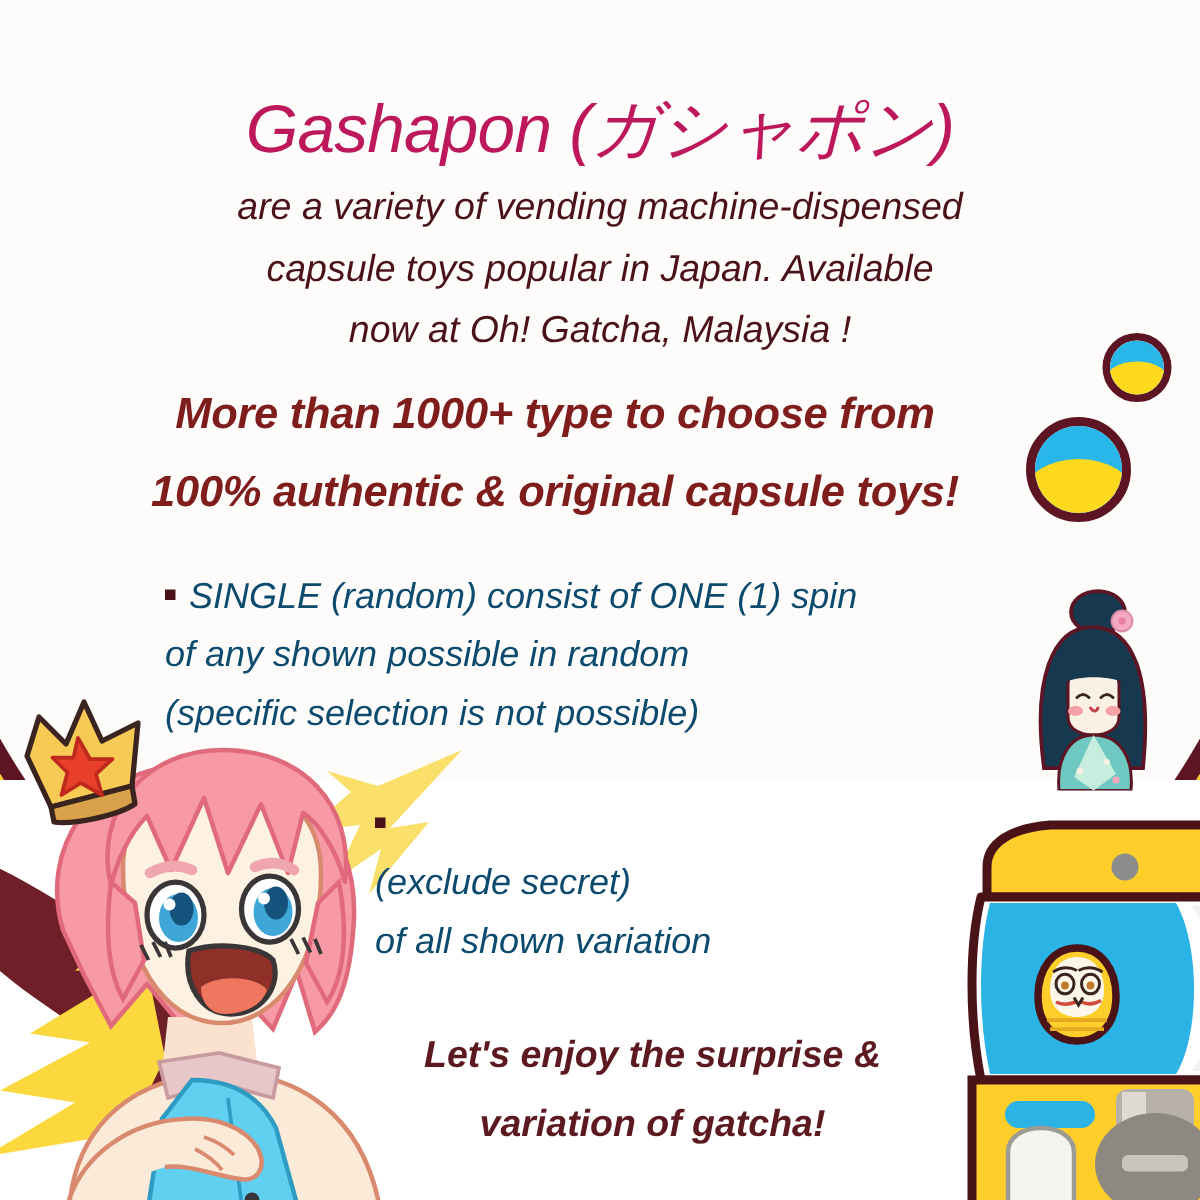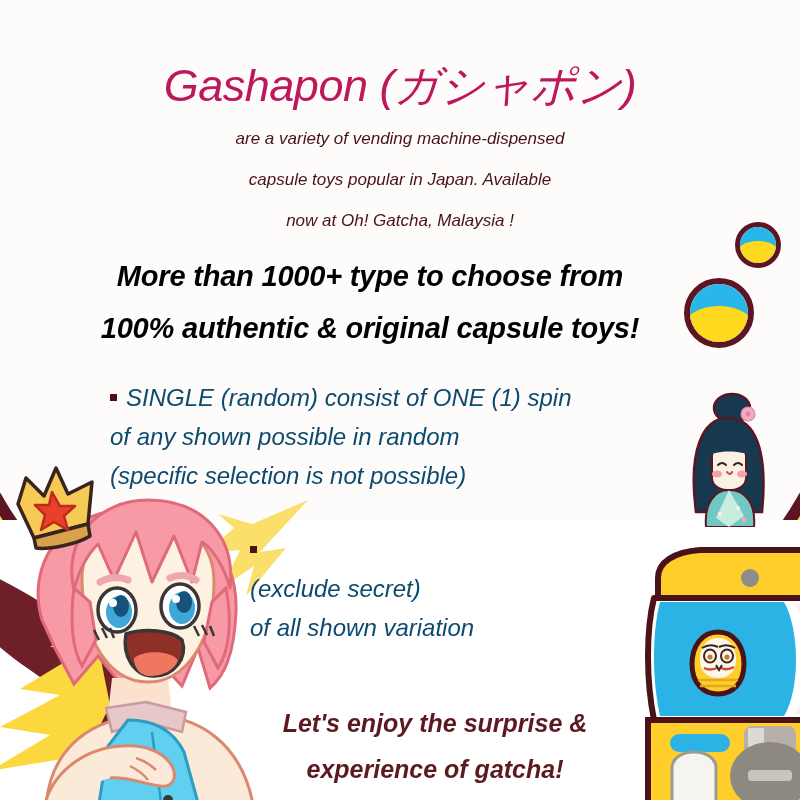--- a/index.html
+++ b/index.html
@@ -78,36 +78,36 @@
     font-weight: 400;
     color: #be185d;
     letter-spacing: -0.5px;
   }
   .lede {
     position: absolute;
     top: 118px;
     left: 110px;
     width: 580px;
     text-align: center;
-    font-size: 17px;
+    font-size: 25px;
     font-style: italic;
     line-height: 41px;
     color: #4A1218;
   }
   .headline {
     position: absolute;
     top: 250px;
     left: 40px;
     width: 660px;
     text-align: center;
     font-size: 29px;
     font-weight: bold;
     font-style: italic;
     line-height: 52px;
-    color: #000000;
+    color: #7f1d1d;
     letter-spacing: -0.2px;
   }
   .bullet-block {
     position: absolute;
     font-size: 24px;
     font-style: italic;
     line-height: 39px;
     color: #0c4a6e;
   }
   .bullet-single {
@@ -123,21 +123,21 @@
   .bullet-dot {
     display: inline-block;
     width: 7px; height: 7px;
     background: #4A1218;
     vertical-align: middle;
     margin-right: 9px;
     margin-bottom: 4px;
   }
   .closing {
     position: absolute;
-    top: 700px;
+    top: 680px;
     left: 215px;
     width: 440px;
     text-align: center;
     font-size: 25px;
     font-weight: bold;
     font-style: italic;
     line-height: 46px;
     color: #5C1A20;
   }
 
@@ -340,17 +340,17 @@
     </div>
 
     <div class="bullet-block bullet-complete">
       <div><span class="bullet-dot"></span></div>
       <div>(exclude secret)</div>
       <div>of all shown variation</div>
     </div>
 
     <div class="closing">
       <div>Let's enjoy the surprise &amp;</div>
-      <div>experience of gatcha!</div>
+      <div>variation of gatcha!</div>
     </div>
 
   </div>
 </div>
 
 </body></html>

